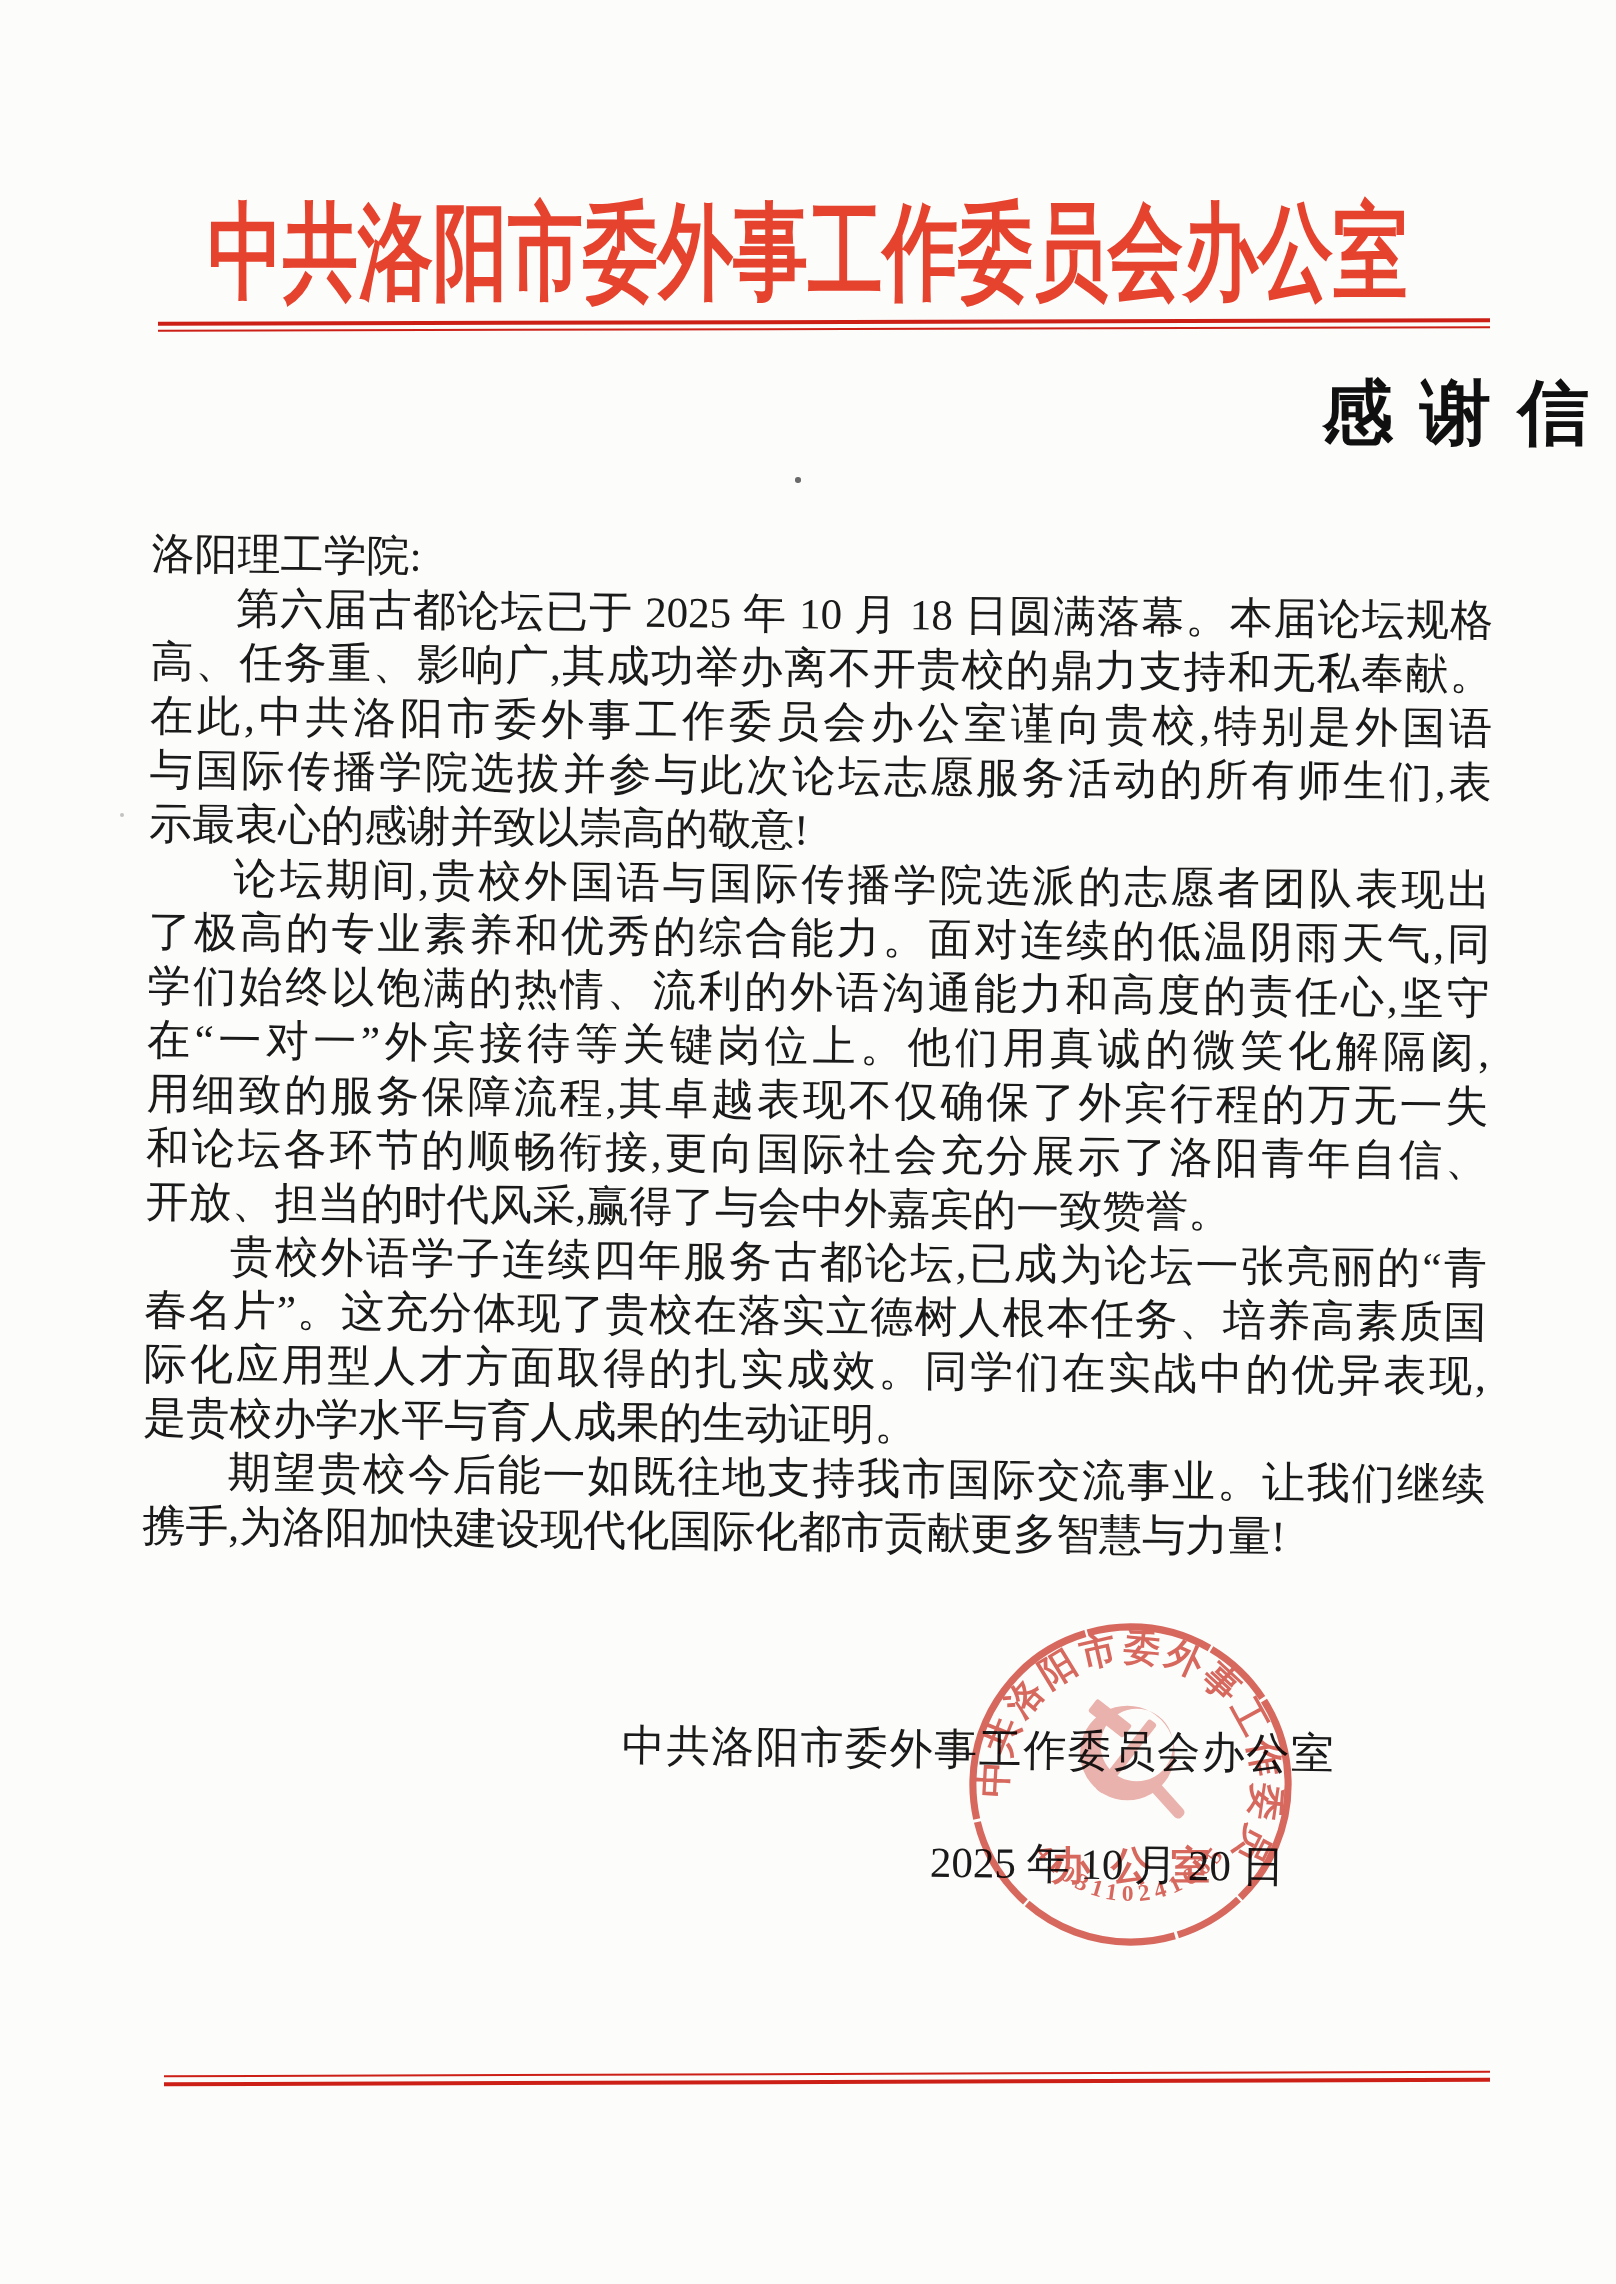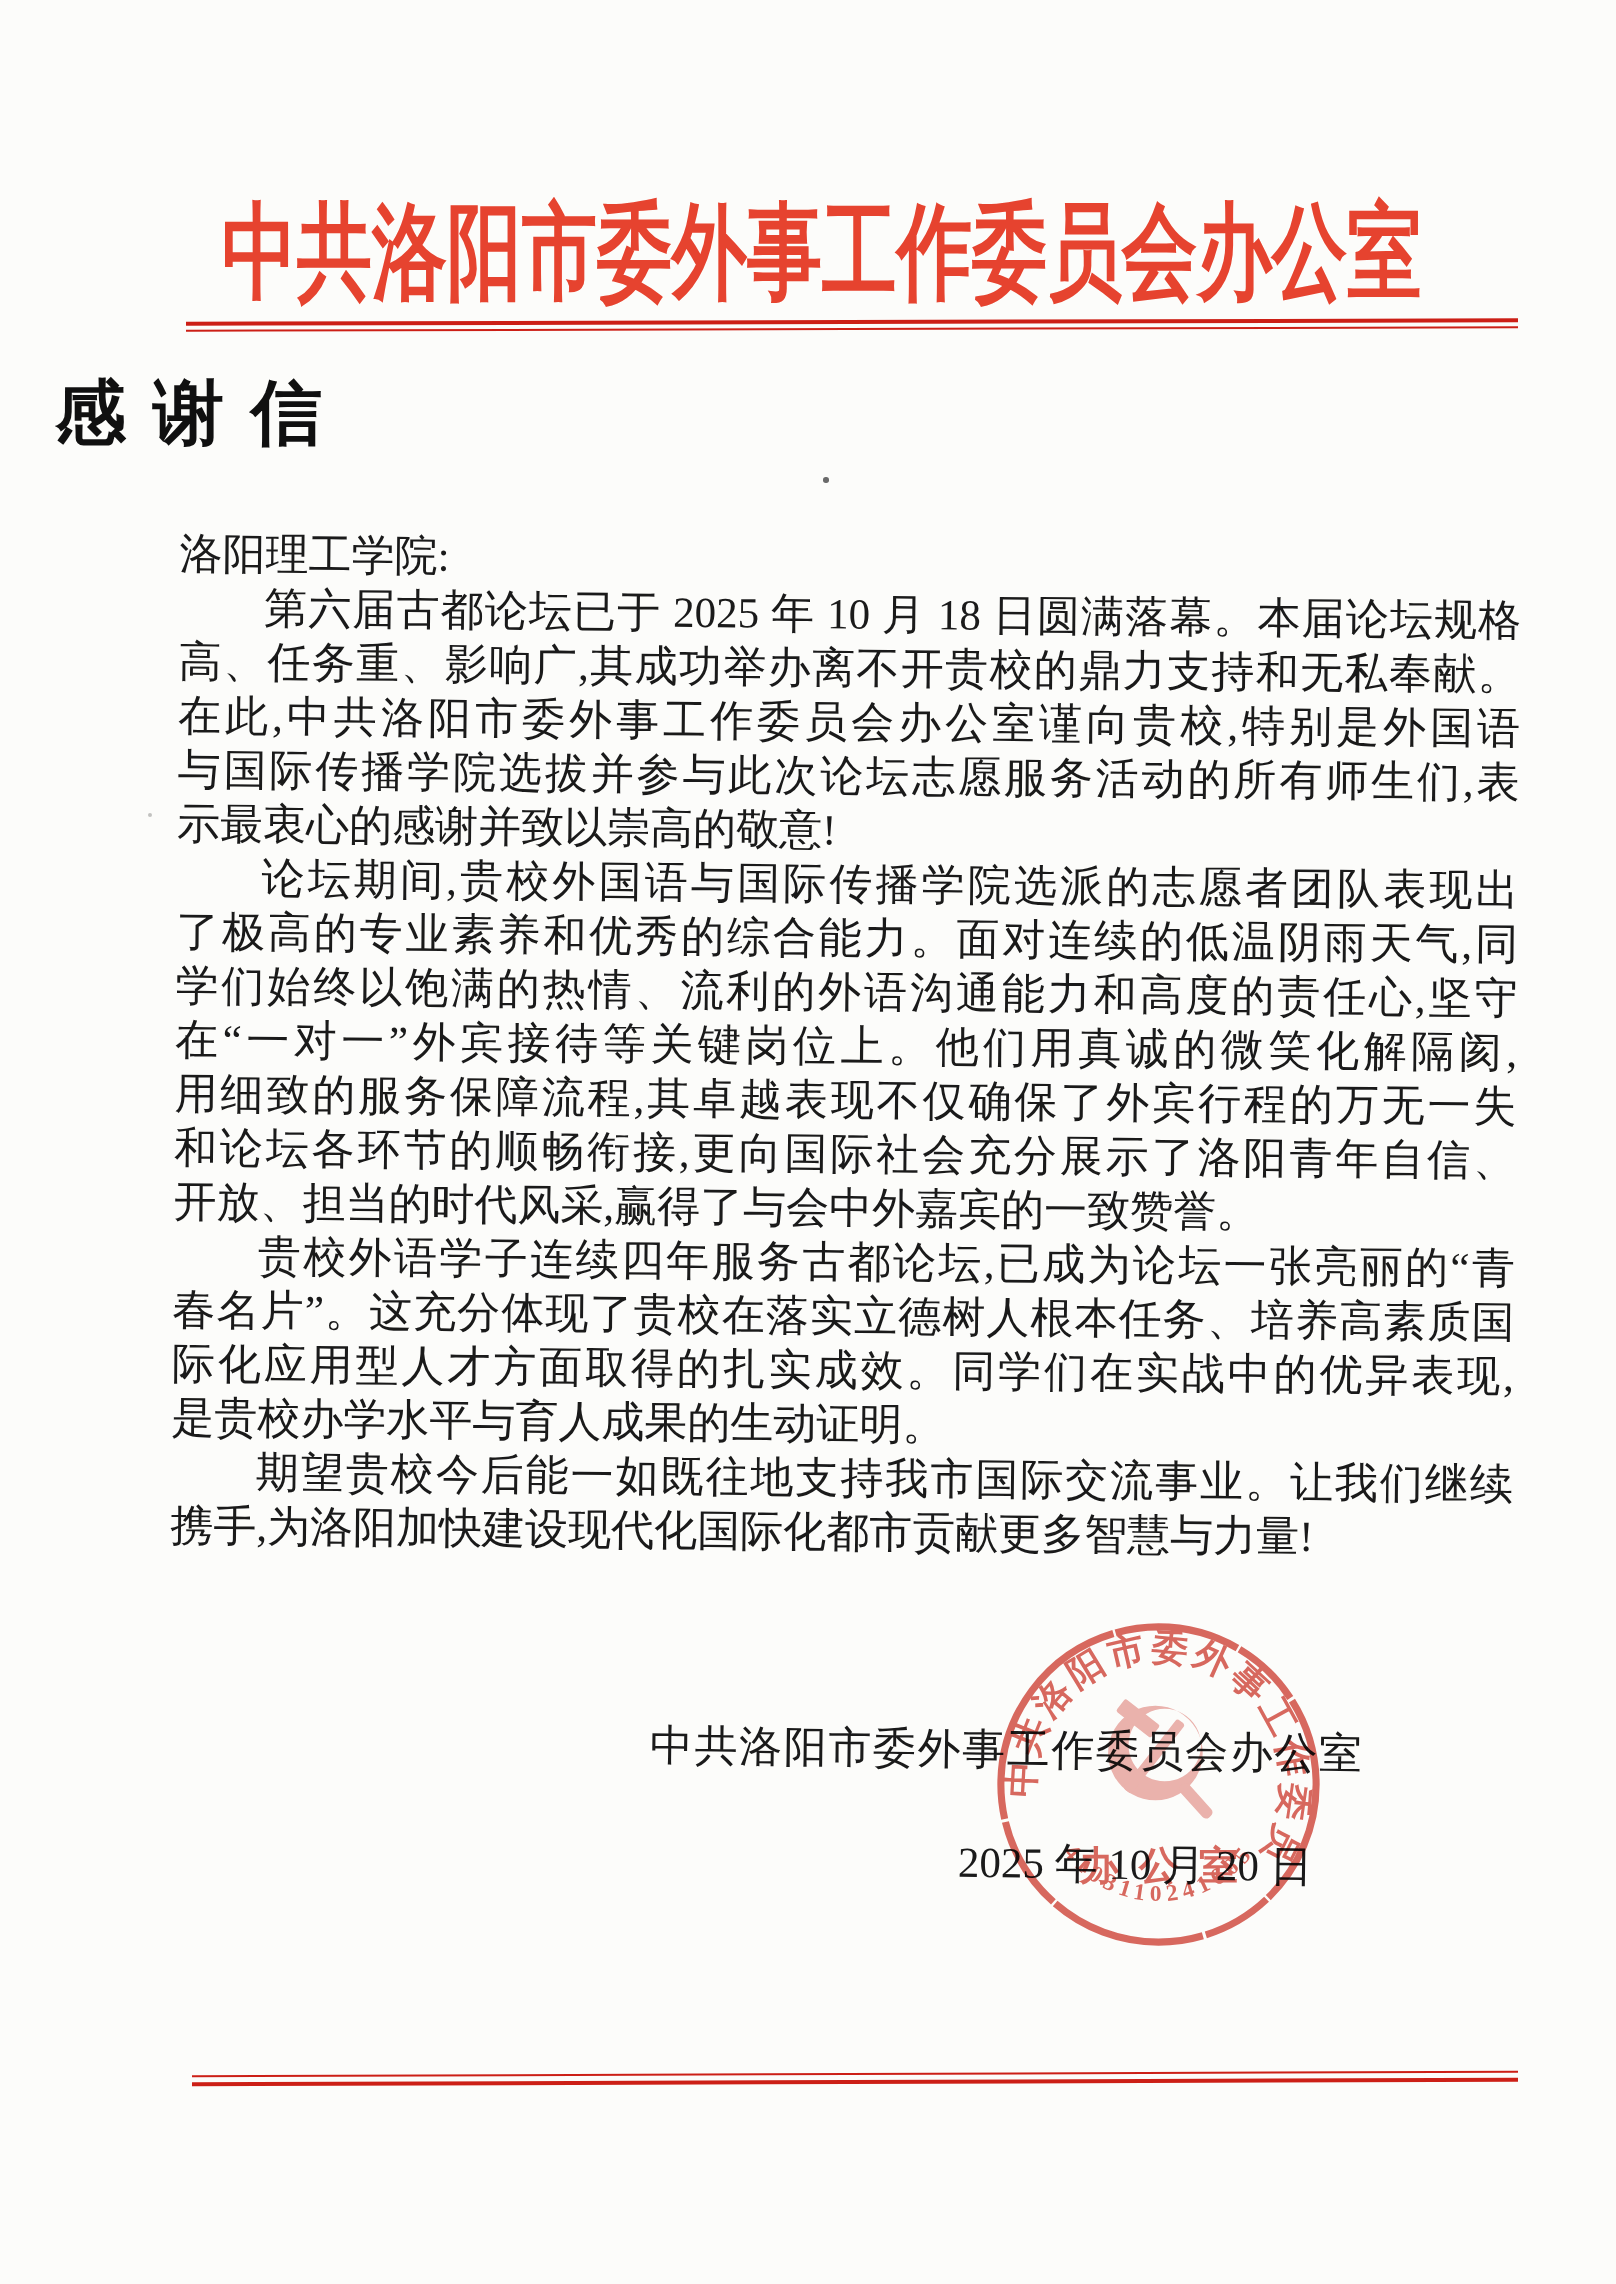--- a/index.html
+++ b/index.html
@@ -1,40 +1,40 @@
 <!DOCTYPE html>
 <html style="font-size:12.6px"><head>
 <meta charset="utf-8">
 <style>
   html,body{margin:0;padding:0;}
   body{
     width:1616px;height:2284px;position:relative;overflow:hidden;
     background:#fcfcfa;
     font-family:"Liberation Serif","DejaVu Serif",serif;
   }
-  .page{position:absolute;inset:0;margin-left:28px;}
+  .page{position:absolute;inset:0;}
 
   
   .org-title{
     position:absolute;top:183px;left:50%;
     transform:translateX(-50%) scaleY(1.40);
     transform-origin:center top;
     font-size:75px;font-weight:700;letter-spacing:0;
     color:#e6432f;white-space:nowrap;
   }
   .rule{position:absolute;background:#cc1f16;}
   .rule-top-thick{top:320px;left:158px;width:1332px;height:4px;transform:rotate(-0.15deg);}
   .rule-top-thin {top:328px;left:158px;width:1332px;height:2.4px;transform:rotate(-0.15deg);}
   .rule-bot-thin {top:2073px;left:164px;width:1326px;height:2.4px;transform:rotate(-0.2deg);}
   .rule-bot-thick{top:2080px;left:164px;width:1326px;height:4px;transform:rotate(-0.2deg);}
 
   
   .letter-title{
     position:absolute;top:366px;left:0;right:0;
-    text-align:left;font-size:71px;font-weight:700;color:#101010;
+    text-align:right;font-size:71px;font-weight:700;color:#101010;
     letter-spacing:0.38em;text-indent:0.38em;
   }
 
   
   .body-lines{
     position:absolute;left:152px;top:527px;width:1342px;
     transform:rotate(0.55deg);transform-origin:left top;
     font-size:43px;line-height:54px;color:#1a1a1a;
   }
   .line{height:54px;text-align:justify;text-align-last:justify;

